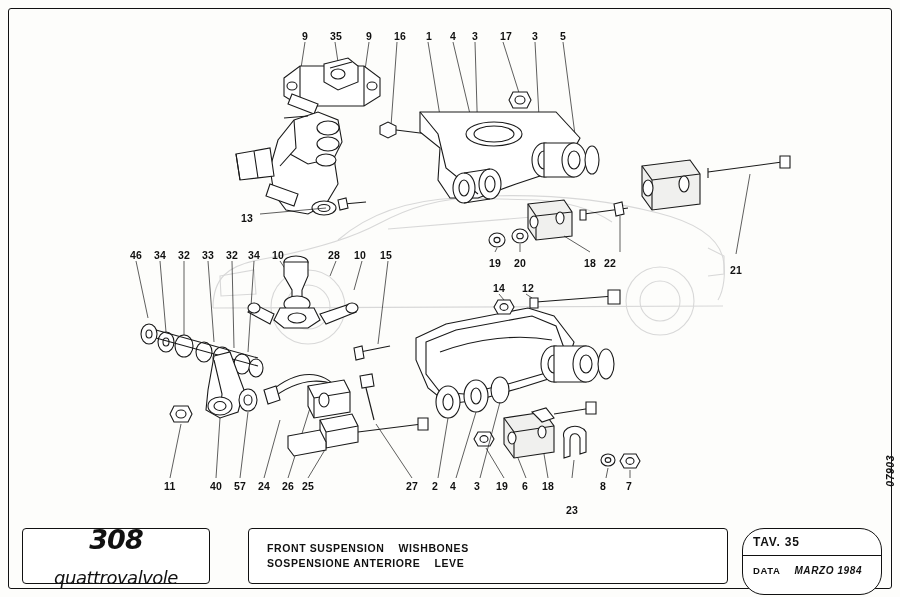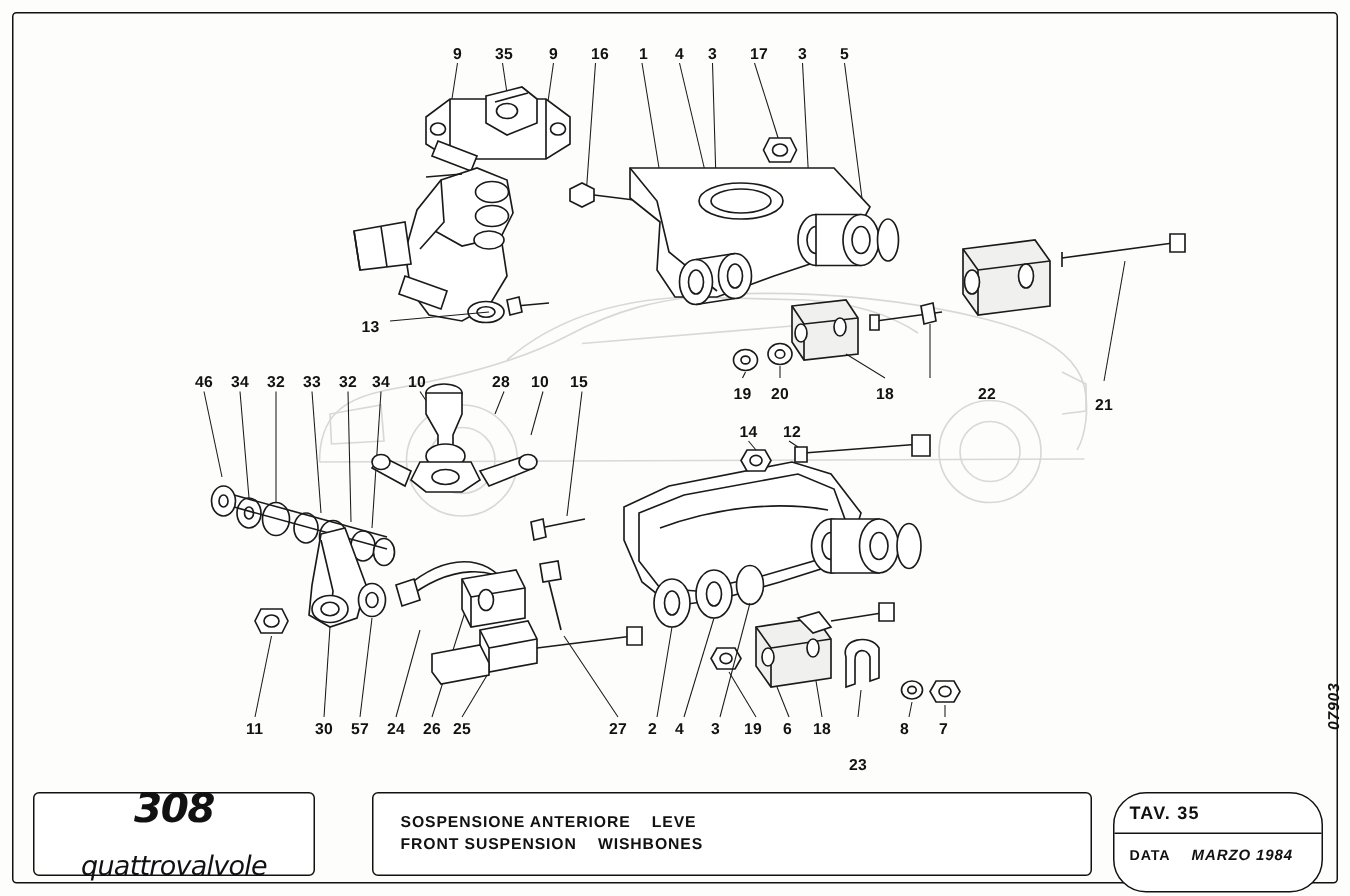--- a/index.html
+++ b/index.html
@@ -474,39 +474,39 @@
     <div class="callout" style="left:464px; top:22px;">3</div>
     <div class="callout" style="left:492px; top:22px;">17</div>
     <div class="callout" style="left:524px; top:22px;">3</div>
     <div class="callout" style="left:552px; top:22px;">5</div>
 
     <div class="callout" style="left:233px; top:204px;">13</div>
 
     <div class="callout" style="left:481px; top:249px;">19</div>
     <div class="callout" style="left:506px; top:249px;">20</div>
     <div class="callout" style="left:576px; top:249px;">18</div>
-    <div class="callout" style="left:644px; top:249px;">22</div>
+    <div class="callout" style="left:596px; top:249px;">22</div>
     <div class="callout" style="left:722px; top:256px;text-align:center;">21</div>
 
     <div class="callout" style="left:122px; top:241px;">46</div>
     <div class="callout" style="left:146px; top:241px;">34</div>
     <div class="callout" style="left:170px; top:241px;">32</div>
     <div class="callout" style="left:194px; top:241px;">33</div>
     <div class="callout" style="left:218px; top:241px;">32</div>
     <div class="callout" style="left:240px; top:241px;">34</div>
     <div class="callout" style="left:264px; top:241px;">10</div>
     <div class="callout" style="left:320px; top:241px;">28</div>
     <div class="callout" style="left:346px; top:241px;">10</div>
     <div class="callout" style="left:372px; top:241px;">15</div>
 
     <div class="callout" style="left:485px; top:274px;">14</div>
     <div class="callout" style="left:514px; top:274px;">12</div>
 
     <div class="callout" style="left:156px; top:472px;">11</div>
-    <div class="callout" style="left:202px; top:472px;">30</div>
+    <div class="callout" style="left:202px; top:472px;">40</div>
     <div class="callout" style="left:226px; top:472px;">57</div>
     <div class="callout" style="left:250px; top:472px;">24</div>
     <div class="callout" style="left:274px; top:472px;">26</div>
     <div class="callout" style="left:294px; top:472px;">25</div>
     <div class="callout" style="left:398px; top:472px;">27</div>
     <div class="callout" style="left:424px; top:472px;">2</div>
     <div class="callout" style="left:442px; top:472px;">4</div>
     <div class="callout" style="left:466px; top:472px;">3</div>
     <div class="callout" style="left:488px; top:472px;">19</div>
     <div class="callout" style="left:514px; top:472px;">6</div>
@@ -517,22 +517,22 @@
   </div>
 
   <div id="sheet-code">07903</div>
 
   <div class="tb" id="logo-box">
     <div id="logo-308">308</div>
     <div id="logo-qv">quattrovalvole</div>
   </div>
 
   <div class="tb" id="desc-box">
+    <div class="line">FRONT SUSPENSION    WISHBONES</div>
     <div class="line">SOSPENSIONE ANTERIORE    LEVE</div>
-    <div class="line">FRONT SUSPENSION    WISHBONES</div>
   </div>
 
   <div class="tb" id="tav-box">
     <div class="tav-row">TAV.  35</div>
     <div class="data-row">
       <span>DATA</span>
       <span class="data-val">MARZO 1984</span>
     </div>
   </div>
 

